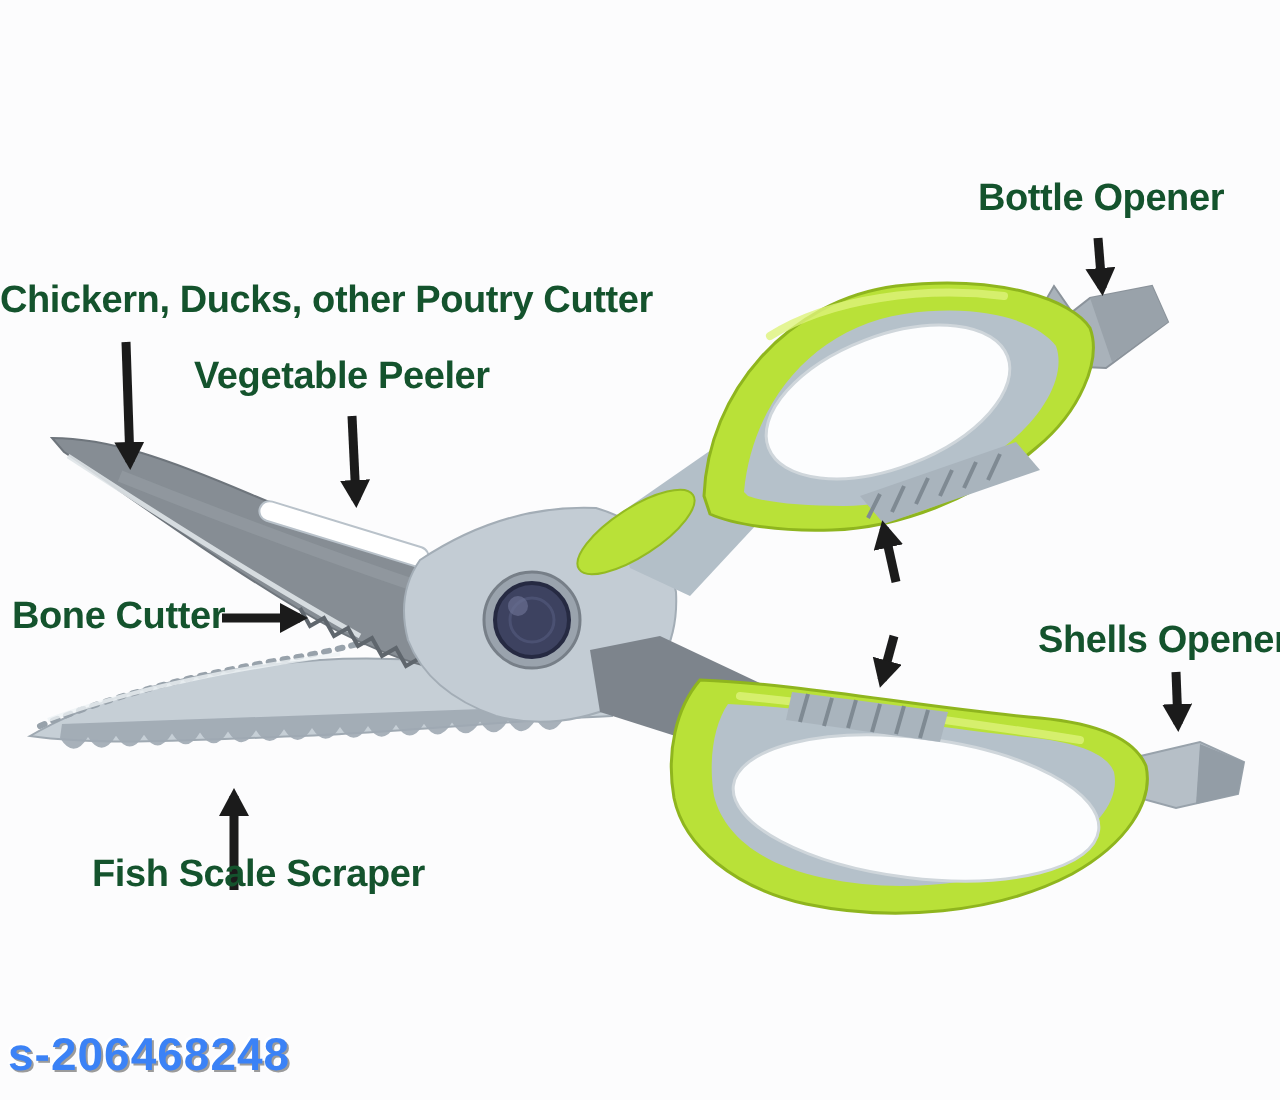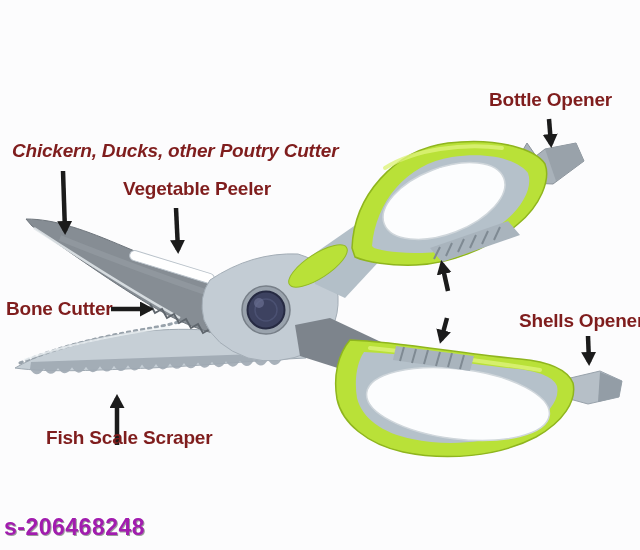--- a/index.html
+++ b/index.html
@@ -4,27 +4,27 @@
 <style>
   html,body{margin:0;padding:0;background:#ffffff;}
   .canvas{
     position:relative;width:640px;height:550px;overflow:hidden;
     background:#fcfcfd;
     font-family:"Liberation Sans","DejaVu Sans",sans-serif;
   }
   .art{position:absolute;left:0;top:0;}
   .label{
     position:absolute;white-space:nowrap;
-    font-size:19px;font-weight:600;color:#7f1d1d;
+    font-size:19px;font-weight:600;color:#14532d;
     letter-spacing:-0.2px;line-height:1.1;
   }
   .watermark{
     position:absolute;left:4px;top:514px;white-space:nowrap;
     font-size:23px;font-weight:700;letter-spacing:0.5px;
-    color:#a21caf;
+    color:#3b82f6;
     text-shadow:1px 1px 0 #9b9b9b,-1px -1px 0 #ffffff;
   }
 </style>
 </head>
 <body>
 
 <div class="canvas">
 
   <svg class="art" width="640" height="550" viewBox="0 0 640 550">
 
@@ -139,21 +139,21 @@
     <path d="M 63,171 L 65,231" stroke="#1b1b1b" stroke-width="4.5" marker-end="url(#ah)"></path>
     <path d="M 176,208 L 178,250" stroke="#1b1b1b" stroke-width="4.5" marker-end="url(#ah)"></path>
     <path d="M 549,119 L 551,144" stroke="#1b1b1b" stroke-width="4.5" marker-end="url(#ah)"></path>
     <path d="M 111,309 L 150,309" stroke="#1b1b1b" stroke-width="4.5" marker-end="url(#ah)"></path>
     <path d="M 448,291 L 442,264" stroke="#1b1b1b" stroke-width="4.5" marker-end="url(#ah)"></path>
     <path d="M 447,318 L 441,340" stroke="#1b1b1b" stroke-width="4.5" marker-end="url(#ah)"></path>
     <path d="M 588,336 L 589,362" stroke="#1b1b1b" stroke-width="4.5" marker-end="url(#ah)"></path>
     <path d="M 117,445 L 117,398" stroke="#1b1b1b" stroke-width="4.5" marker-end="url(#ah)"></path>
   </svg>
 
-  <div class="label" style="left:12px;top:141px;font-style:italic;">Chickern, Ducks, other Poutry Cutter</div>
-  <div class="label" style="left:123px;top:179px;">Vegetable Peeler</div>
+  <div class="label" style="left:0;top:141px;">Chickern, Ducks, other Poutry Cutter</div>
+  <div class="label" style="left:97px;top:179px;">Vegetable Peeler</div>
   <div class="label" style="left:489px;top:90px;">Bottle Opener</div>
   <div class="label" style="left:6px;top:299px;">Bone Cutter</div>
   <div class="label" style="left:519px;top:311px;">Shells Opener</div>
   <div class="label" style="left:46px;top:428px;">Fish Scale Scraper</div>
 
   <div class="watermark">s-206468248</div>
 </div>
 
 </body></html>

